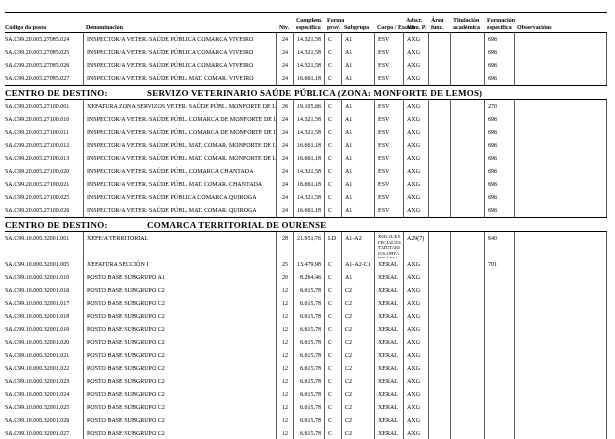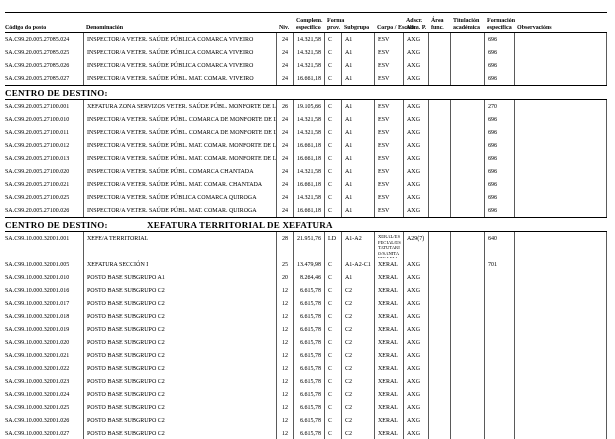--- a/index.html
+++ b/index.html
@@ -155,20 +155,21 @@
         <div class="cell cell-subgrupo" style="width: 33px;">A1</div>
         <div class="cell cell-corpo" style="width: 29px;">ESV</div>
         <div class="cell cell-adscr" style="width: 25px;">AXG</div>
         <div class="cell cell-area" style="width: 22px;"></div>
         <div class="cell cell-titulacion" style="width: 34px;"></div>
         <div class="cell cell-formacion" style="width: 30px;">696</div>
         <div class="cell cell-observacions" style="width: 93px;"></div>
       </div>
       <div class="section-band">
         <div class="section-label">CENTRO DE DESTINO:</div>
+        <div class="section-name">SERVIZO VETERINARIO SAÚDE PÚBLICA (ZONA: MONFORTE DE LEMOS)</div>
       </div>
       <div class="row">
         <div class="cell cell-codigo" style="width: 78px;">SA.C99.20.005.27100.001</div>
         <div class="cell cell-denominacion" style="width: 193px;">XEFATURA ZONA SERVIZOS VETER. SAÚDE PÚBL. MONFORTE DE L.</div>
         <div class="cell cell-niv al-center" style="width: 17px;">26</div>
         <div class="cell cell-complem al-right" style="width: 31px;">19.105,66</div>
         <div class="cell cell-forma" style="width: 17px;">C</div>
         <div class="cell cell-subgrupo" style="width: 33px;">A1</div>
         <div class="cell cell-corpo" style="width: 29px;">ESV</div>
         <div class="cell cell-adscr" style="width: 25px;">AXG</div>
@@ -284,21 +285,21 @@
         <div class="cell cell-subgrupo" style="width: 33px;">A1</div>
         <div class="cell cell-corpo" style="width: 29px;">ESV</div>
         <div class="cell cell-adscr" style="width: 25px;">AXG</div>
         <div class="cell cell-area" style="width: 22px;"></div>
         <div class="cell cell-titulacion" style="width: 34px;"></div>
         <div class="cell cell-formacion" style="width: 30px;">696</div>
         <div class="cell cell-observacions" style="width: 93px;"></div>
       </div>
       <div class="section-band">
         <div class="section-label">CENTRO DE DESTINO:</div>
-        <div class="section-name">XEFATURA TERRITORIAL DE XEFATURA</div>
+        <div class="section-name">COMARCA TERRITORIAL DE OURENSE</div>
       </div>
       <div class="row tall">
         <div class="cell cell-codigo" style="width: 78px;">SA.C99.10.000.32001.001</div>
         <div class="cell cell-denominacion" style="width: 193px;">XEFE/A TERRITORIAL</div>
         <div class="cell cell-niv al-center" style="width: 17px;">28</div>
         <div class="cell cell-complem al-right" style="width: 31px;">21.951,76</div>
         <div class="cell cell-forma" style="width: 17px;">LD</div>
         <div class="cell cell-subgrupo" style="width: 33px;">A1-A2</div>
         <div class="cell cell-corpo wrap" style="width: 29px;">XERAL/ESPECIAL/ESTATUTARIO/SANITARIO LEI 17/1989</div>
         <div class="cell cell-adscr" style="width: 25px;">A29(7)</div>

